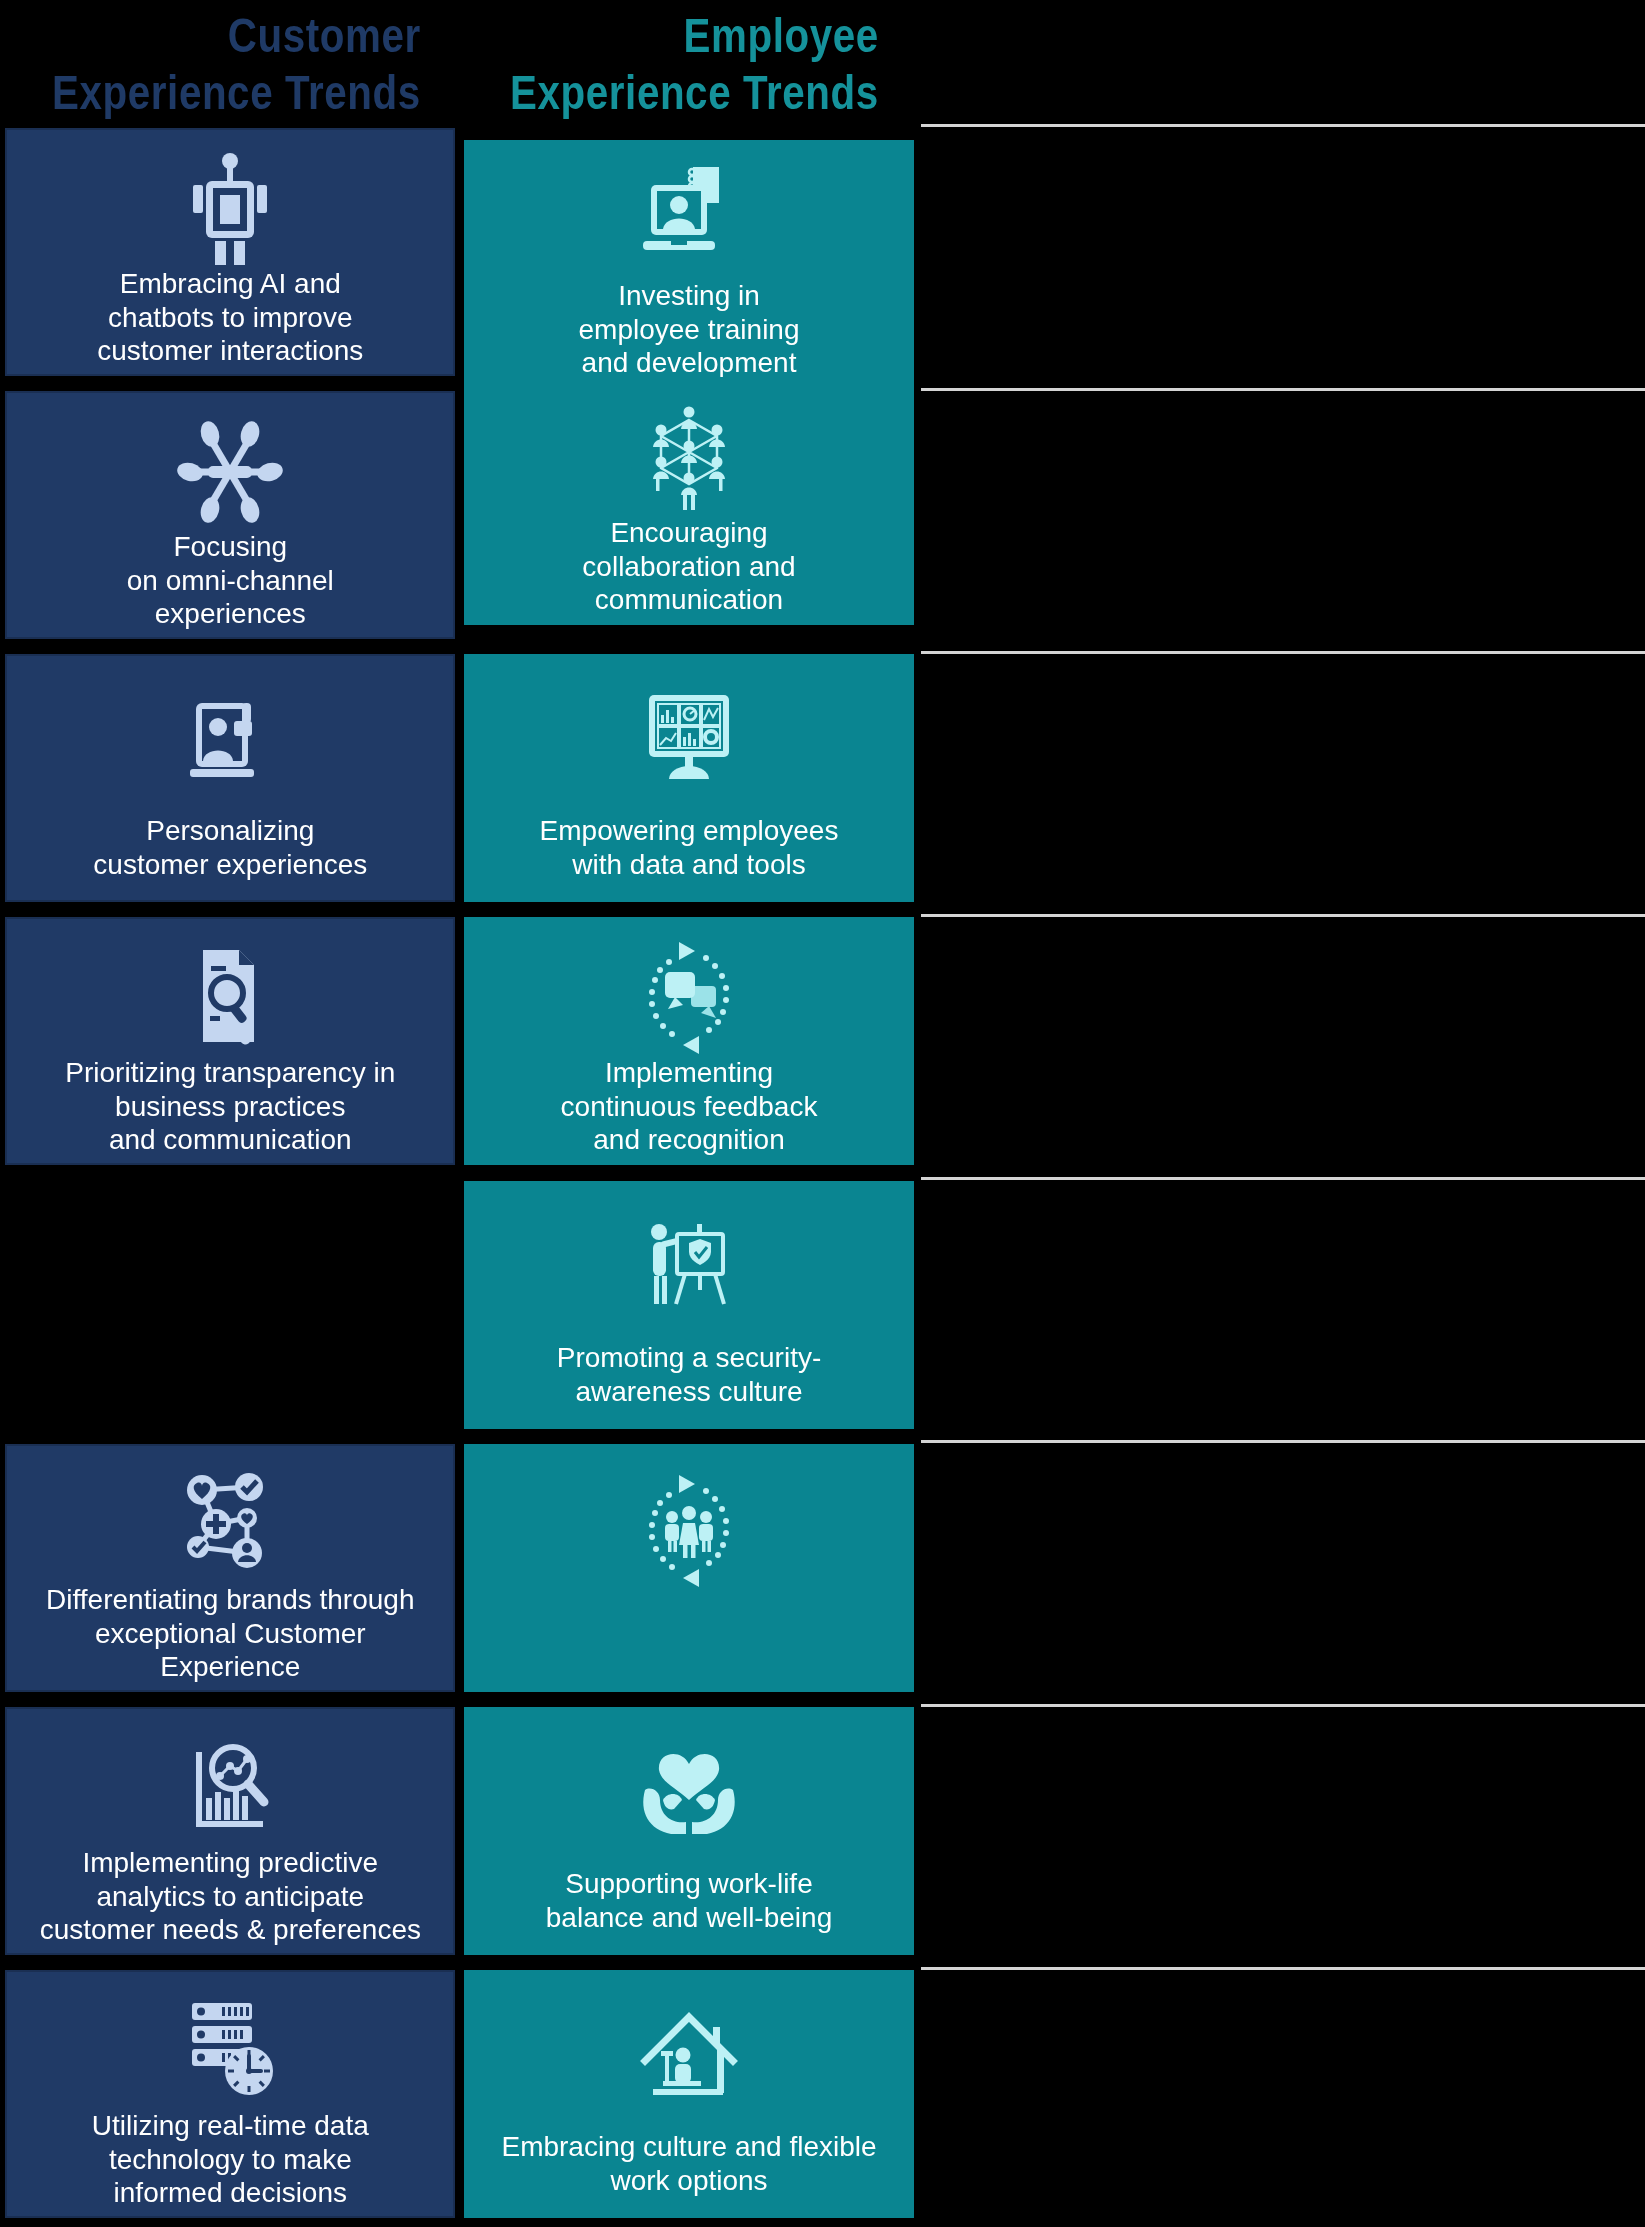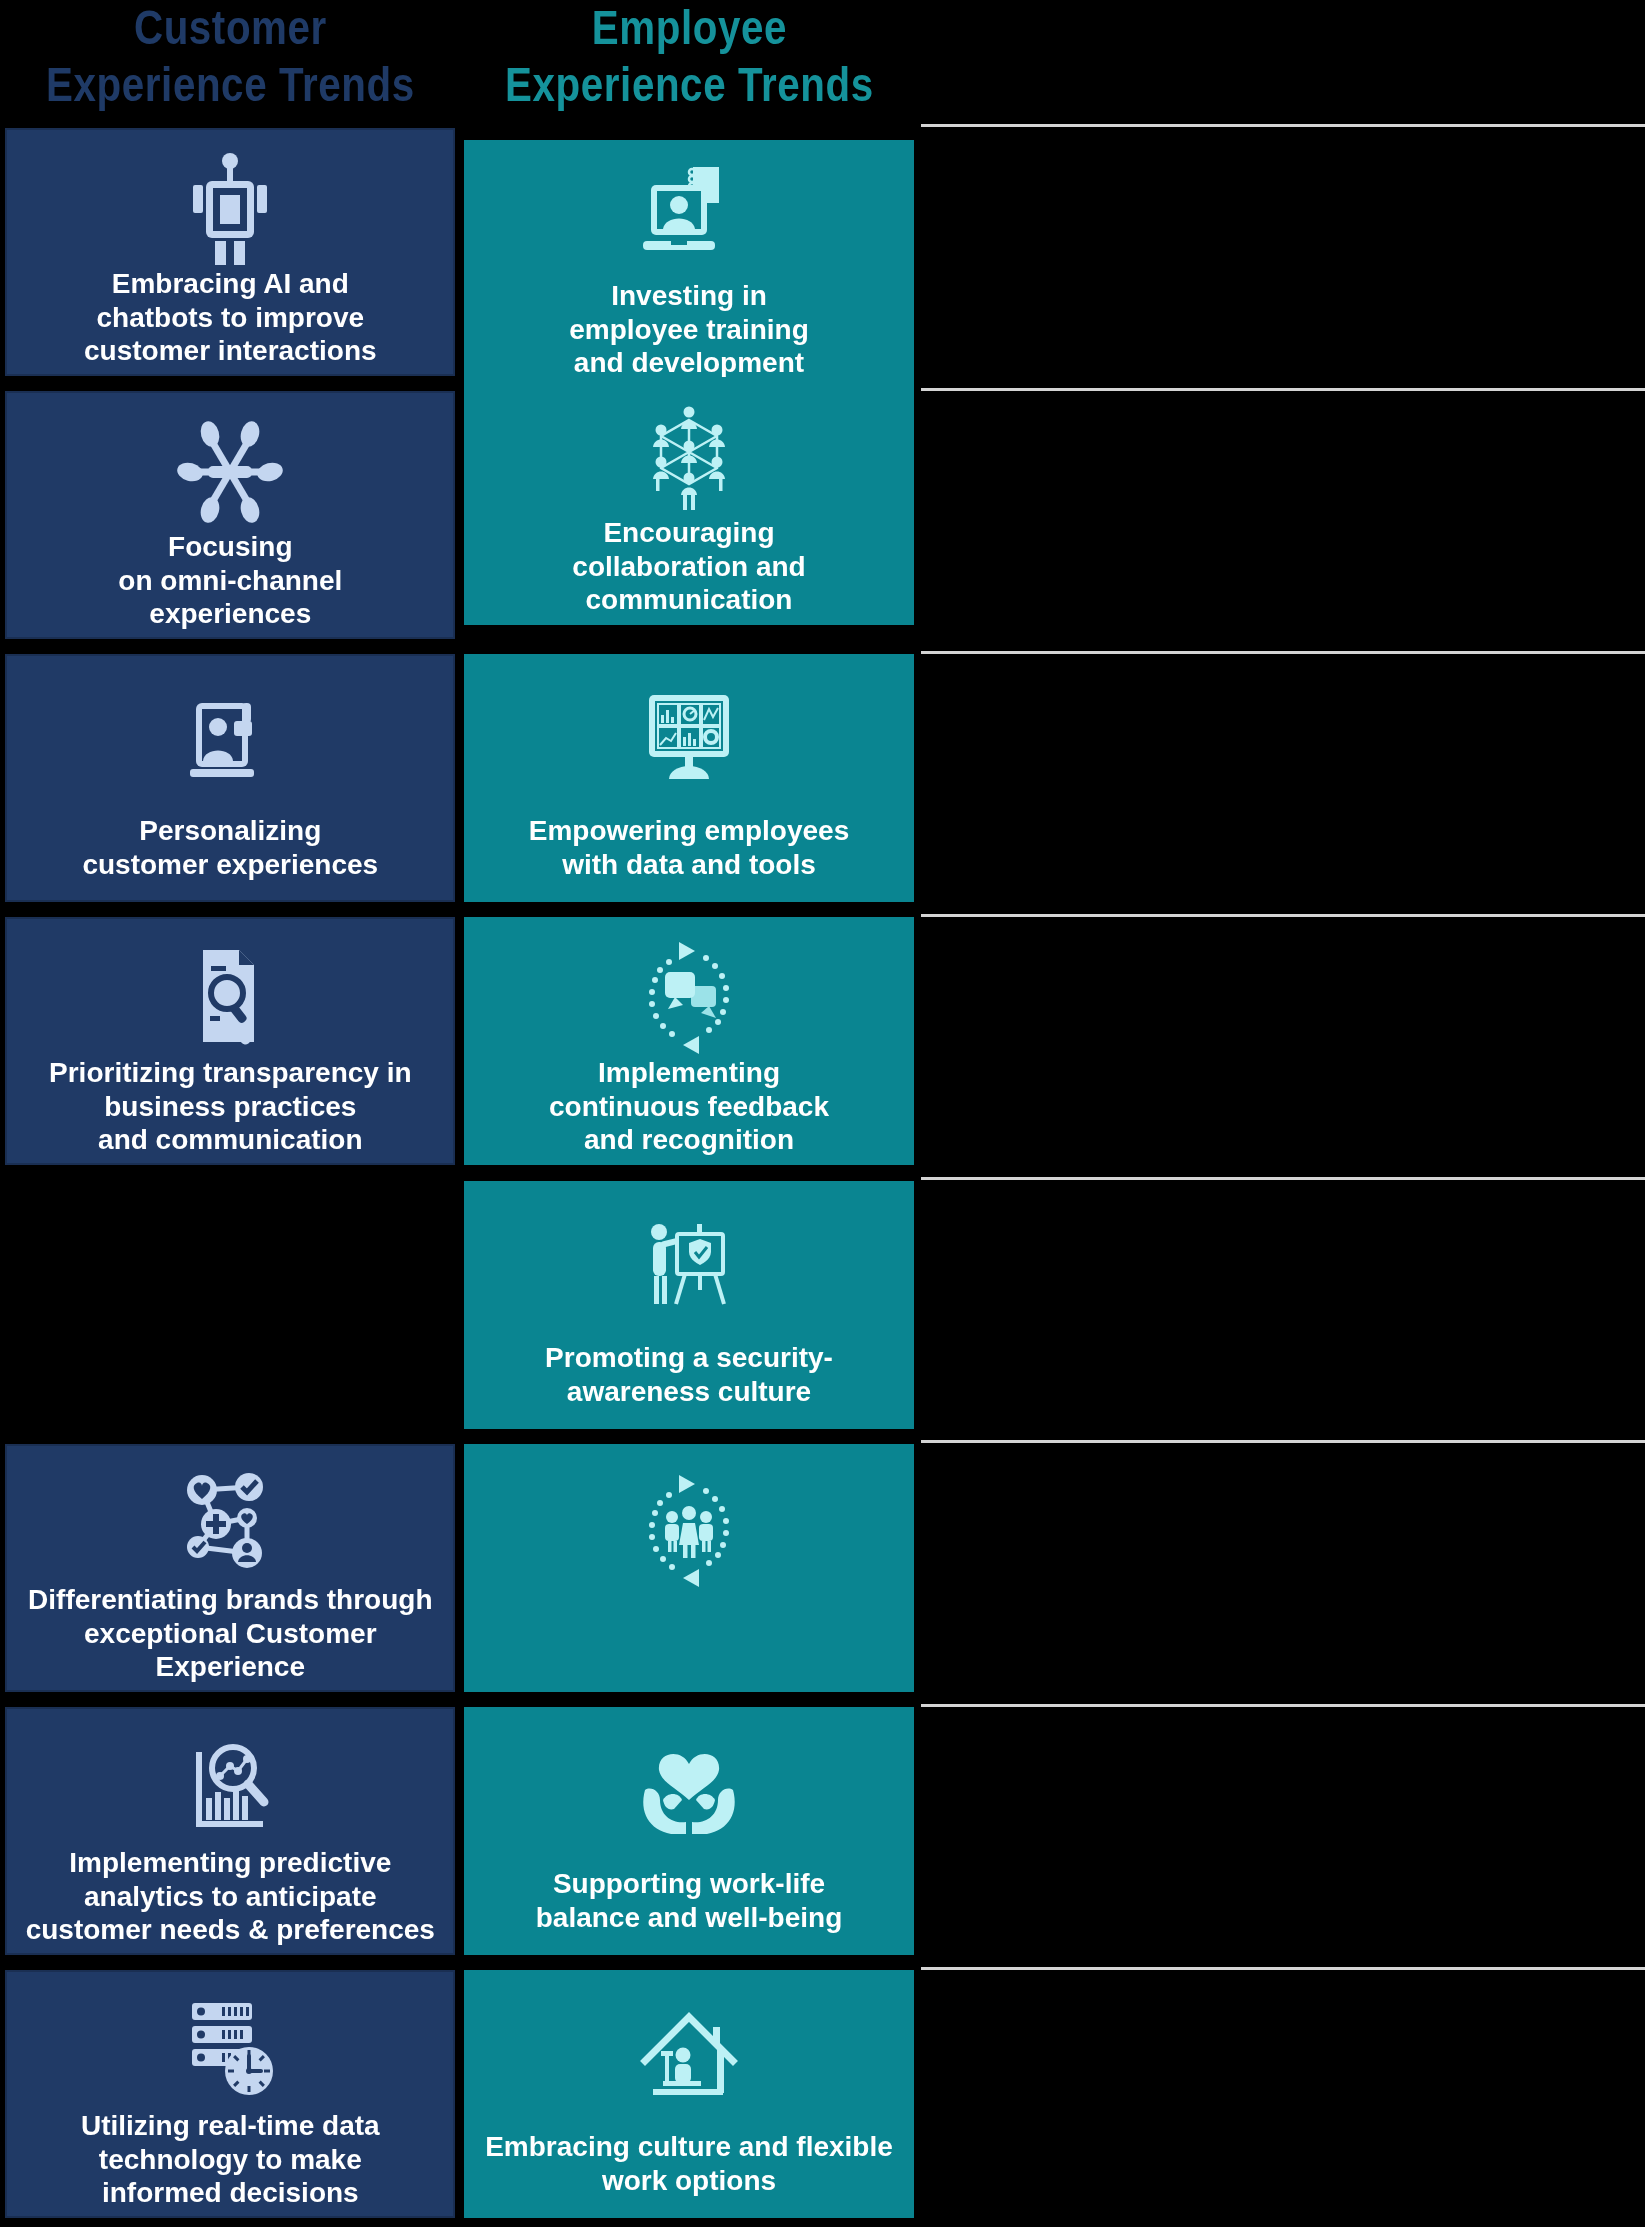--- a/index.html
+++ b/index.html
@@ -7,30 +7,30 @@
     --icon-blue:#C4D6F0; --icon-cyan:#BDF1F5;
     --header-navy:#1F3A66; --header-teal:#15929B;
     --separator:#D4D4D4; --label:#FFFFFF; --background:#000000;
   }
   html,body{margin:0;padding:0}
   body{
     width:1645px;height:2227px;background:var(--background);
     font-family:"Liberation Sans",sans-serif;position:relative;overflow:hidden;
   }
   .board{position:absolute;inset:0}
-  .col-header{position:absolute;top:0;width:450px;text-align:center}
+  .col-header{position:absolute;top:8px;width:450px;text-align:right}
   .hdr-inner{
     display:inline-block;transform:scaleX(.84);transform-origin:50% 0;
     font-weight:bold;font-size:48px;line-height:1.18;white-space:pre-line;letter-spacing:0.7px;
   }
   .hdr-navy{color:var(--header-navy)}
   .hdr-teal{color:var(--header-teal)}
   .tile{
     position:absolute;width:450px;height:248px;
-    display:flex;flex-direction:column;align-items:center;font-weight:bold;
+    display:flex;flex-direction:column;align-items:center;
   }
   .navy{background:var(--navy);box-shadow:inset 0 0 0 2px rgba(0,0,0,.18)}
   .teal{background:var(--teal)}
   .col-c{left:5.3px}
   .col-e{left:464px}
   .icon-box{height:138px;margin-top:9.3px;display:flex;align-items:flex-end;justify-content:center}
   .icon-box svg{width:120px;height:120px}
   .tile-label{
     flex:1;display:flex;align-items:center;justify-content:center;
     text-align:center;white-space:pre-line;color:var(--label);

